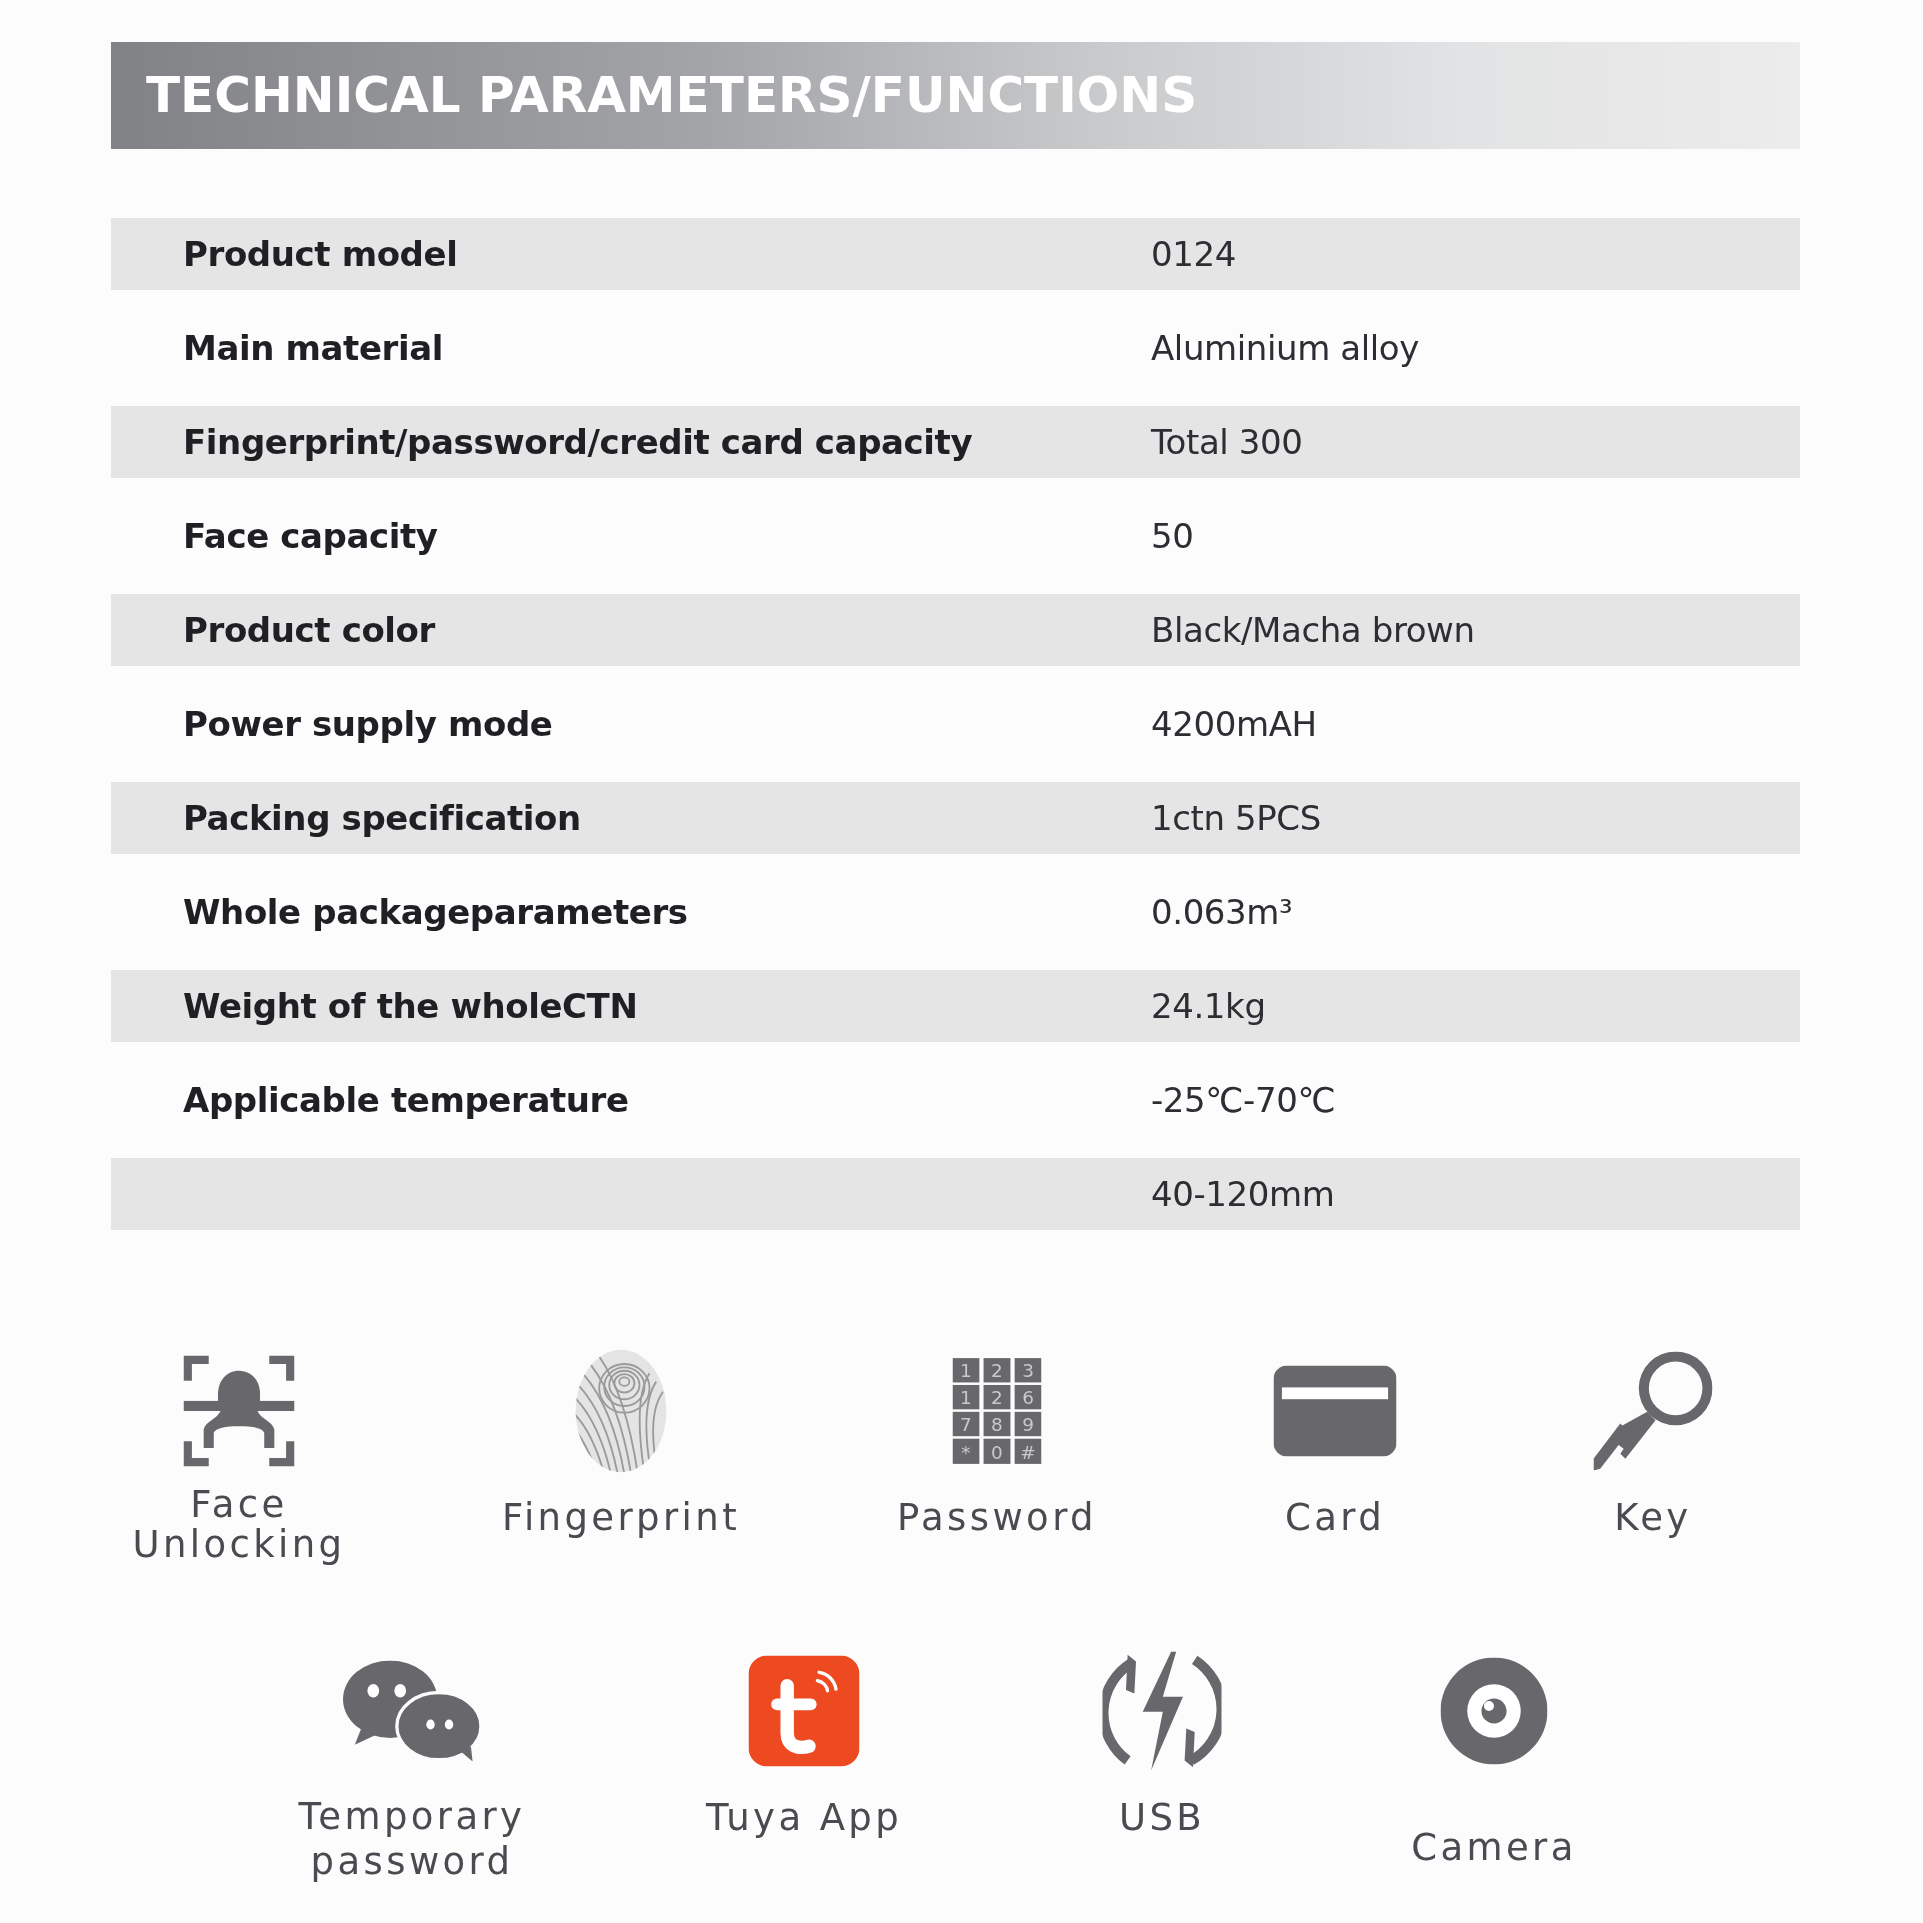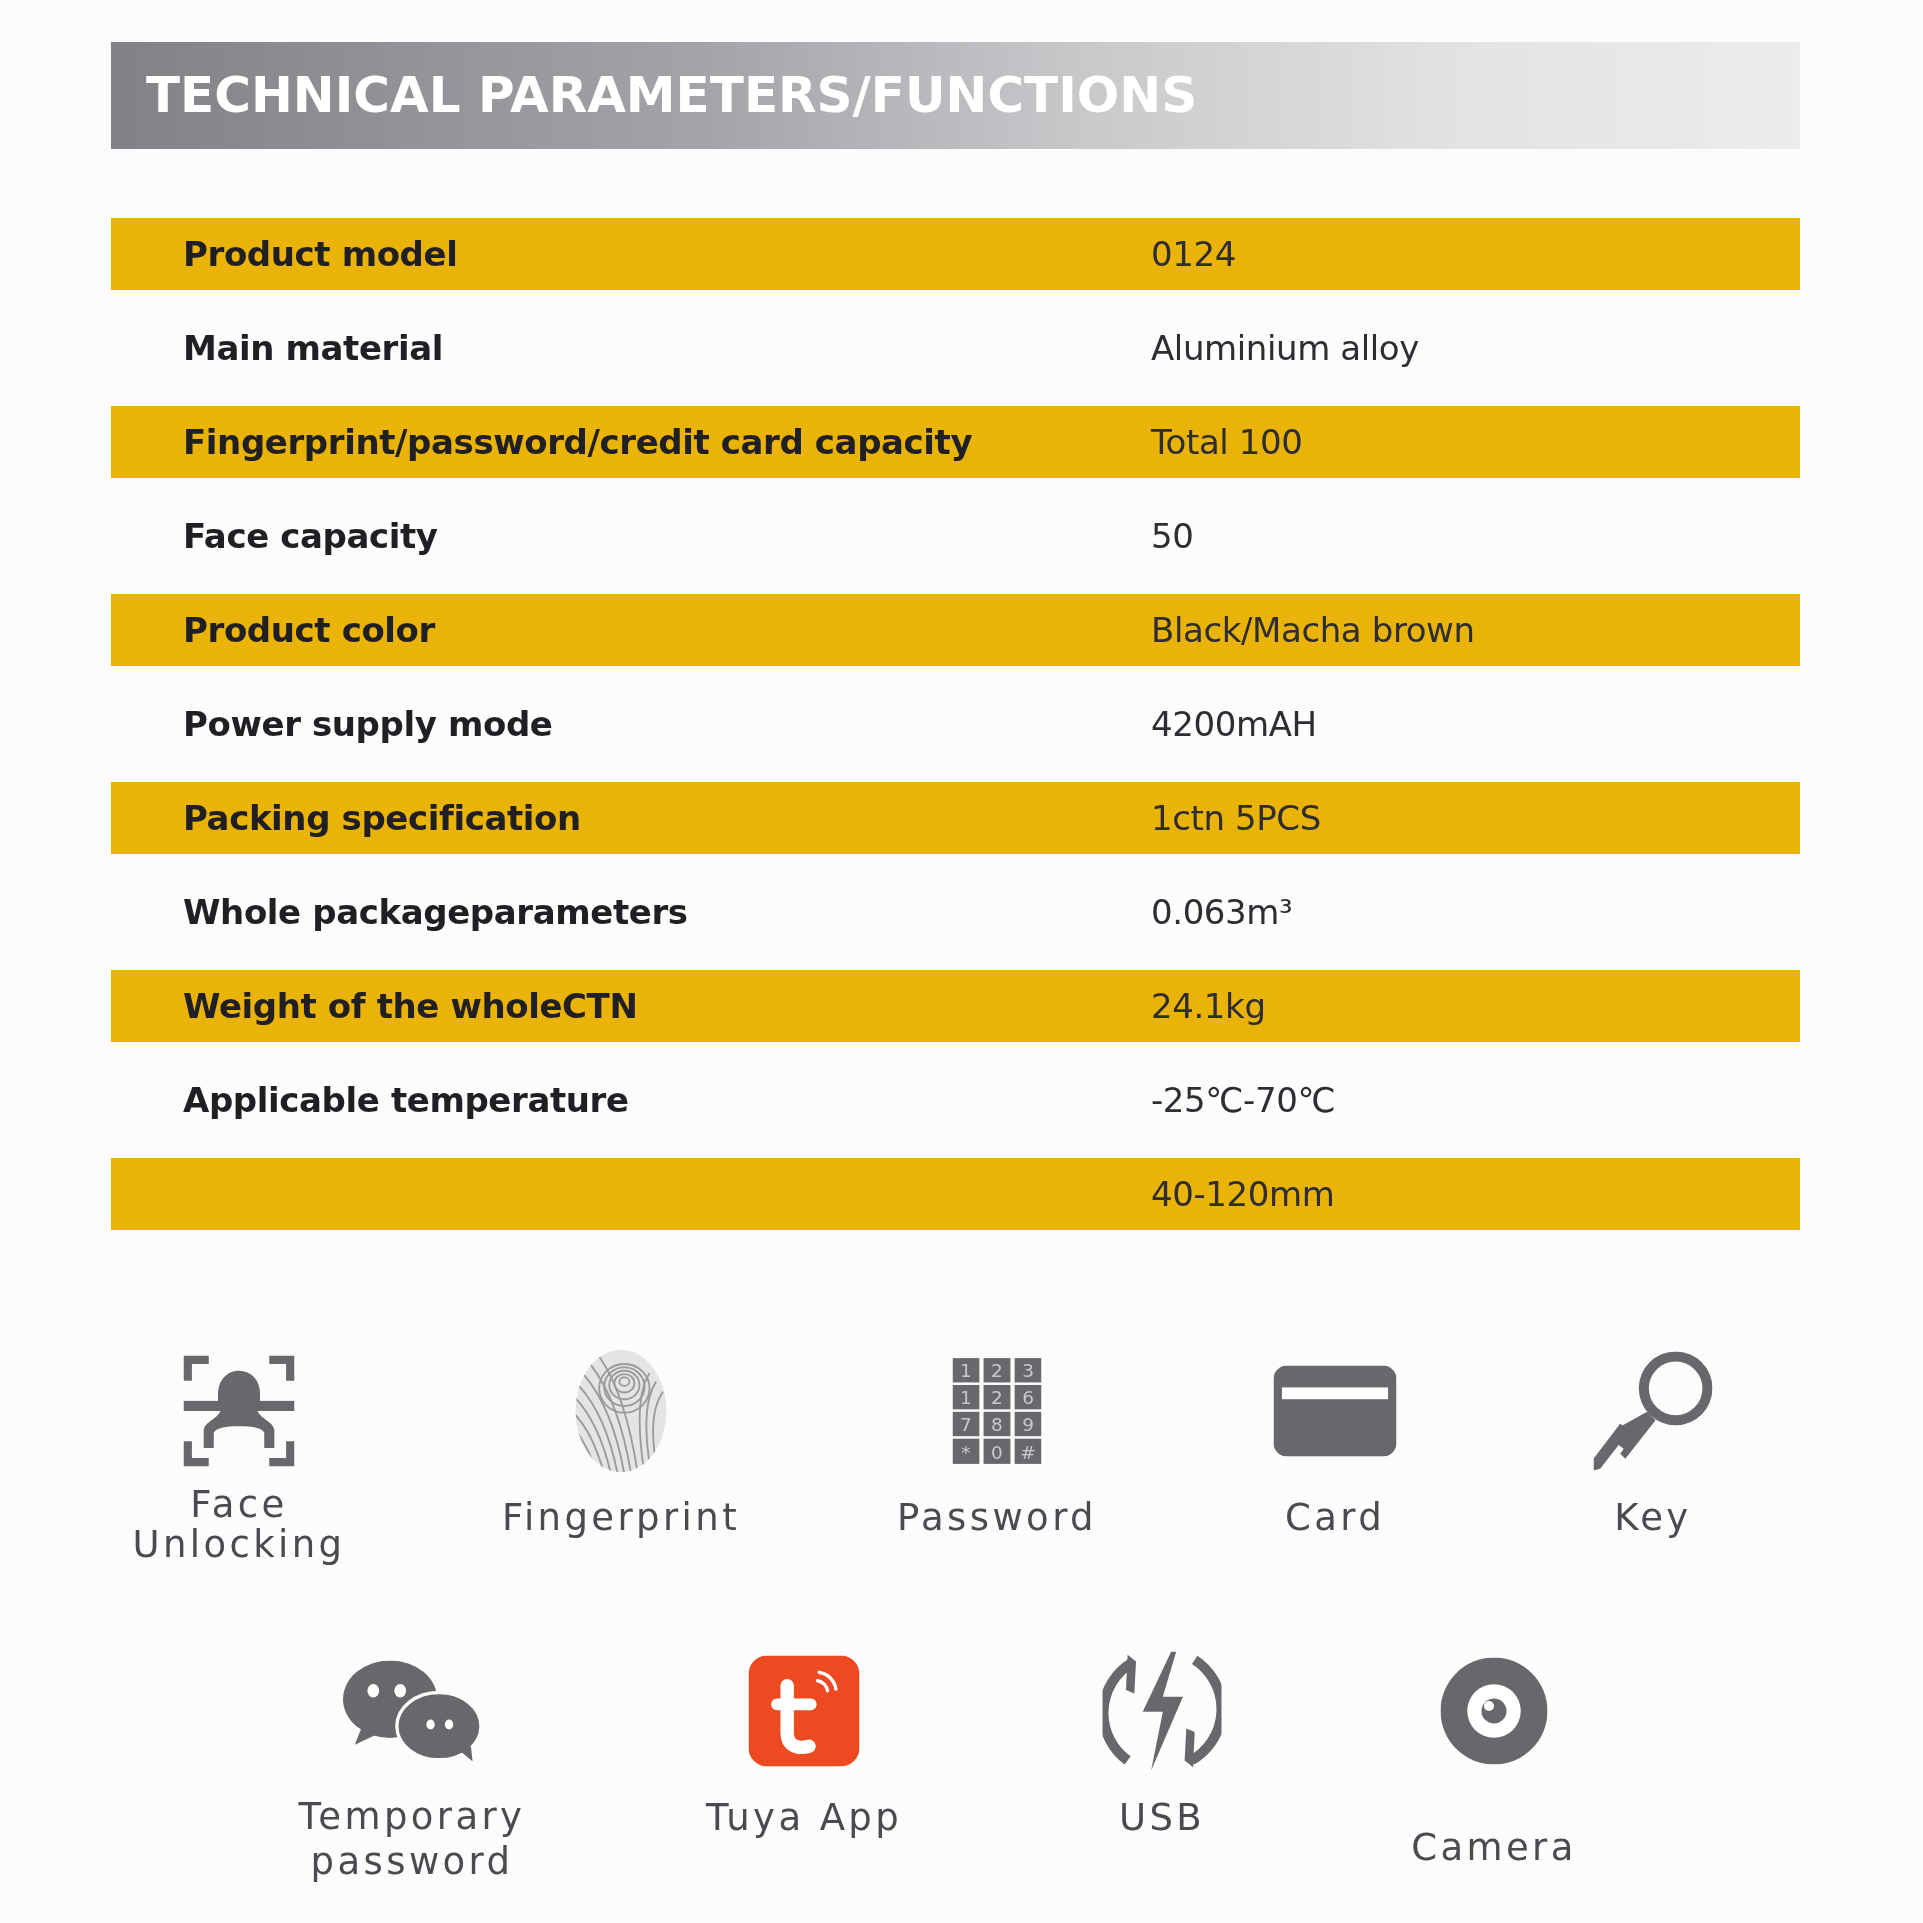--- a/index.html
+++ b/index.html
@@ -14,21 +14,21 @@
   }
   .header-title {
     position:absolute; left:35px; top:0; height:86px; line-height:107px;
     color:#ffffff; font-size:50px; font-weight:bold; letter-spacing:0px;
     font-family:"DejaVu Sans", sans-serif;
   }
   .table { position:absolute; left:111px; top:218px; width:1689px; }
   .row {
     position:relative; height:72px; margin-bottom:22px;
   }
-  .row.shaded { background:#eab308; }
+  .row.shaded { background:#e5e5e5; }
   .row .label {
     position:absolute; left:72px; top:0; height:72px; line-height:72px;
     font-size:34px; font-weight:bold; color:#1f1f24;
     font-family:"DejaVu Sans", sans-serif; letter-spacing:-0.4px;
   }
   .row .value {
     position:absolute; left:1040px; top:0; height:64px; line-height:72px;
     font-size:34px; color:#2d2d33;
     font-family:"DejaVu Sans", sans-serif; letter-spacing:-0.4px;
   }
@@ -56,21 +56,21 @@
   <div class="row shaded">
     <span class="label">Product model</span>
     <span class="value">0124</span>
   </div>
   <div class="row">
     <span class="label">Main material</span>
     <span class="value">Aluminium alloy</span>
   </div>
   <div class="row shaded">
     <span class="label">Fingerprint/password/credit card capacity</span>
-    <span class="value">Total 100</span>
+    <span class="value">Total 300</span>
   </div>
   <div class="row">
     <span class="label">Face capacity</span>
     <span class="value">50</span>
   </div>
   <div class="row shaded">
     <span class="label">Product color</span>
     <span class="value">Black/Macha brown</span>
   </div>
   <div class="row">

